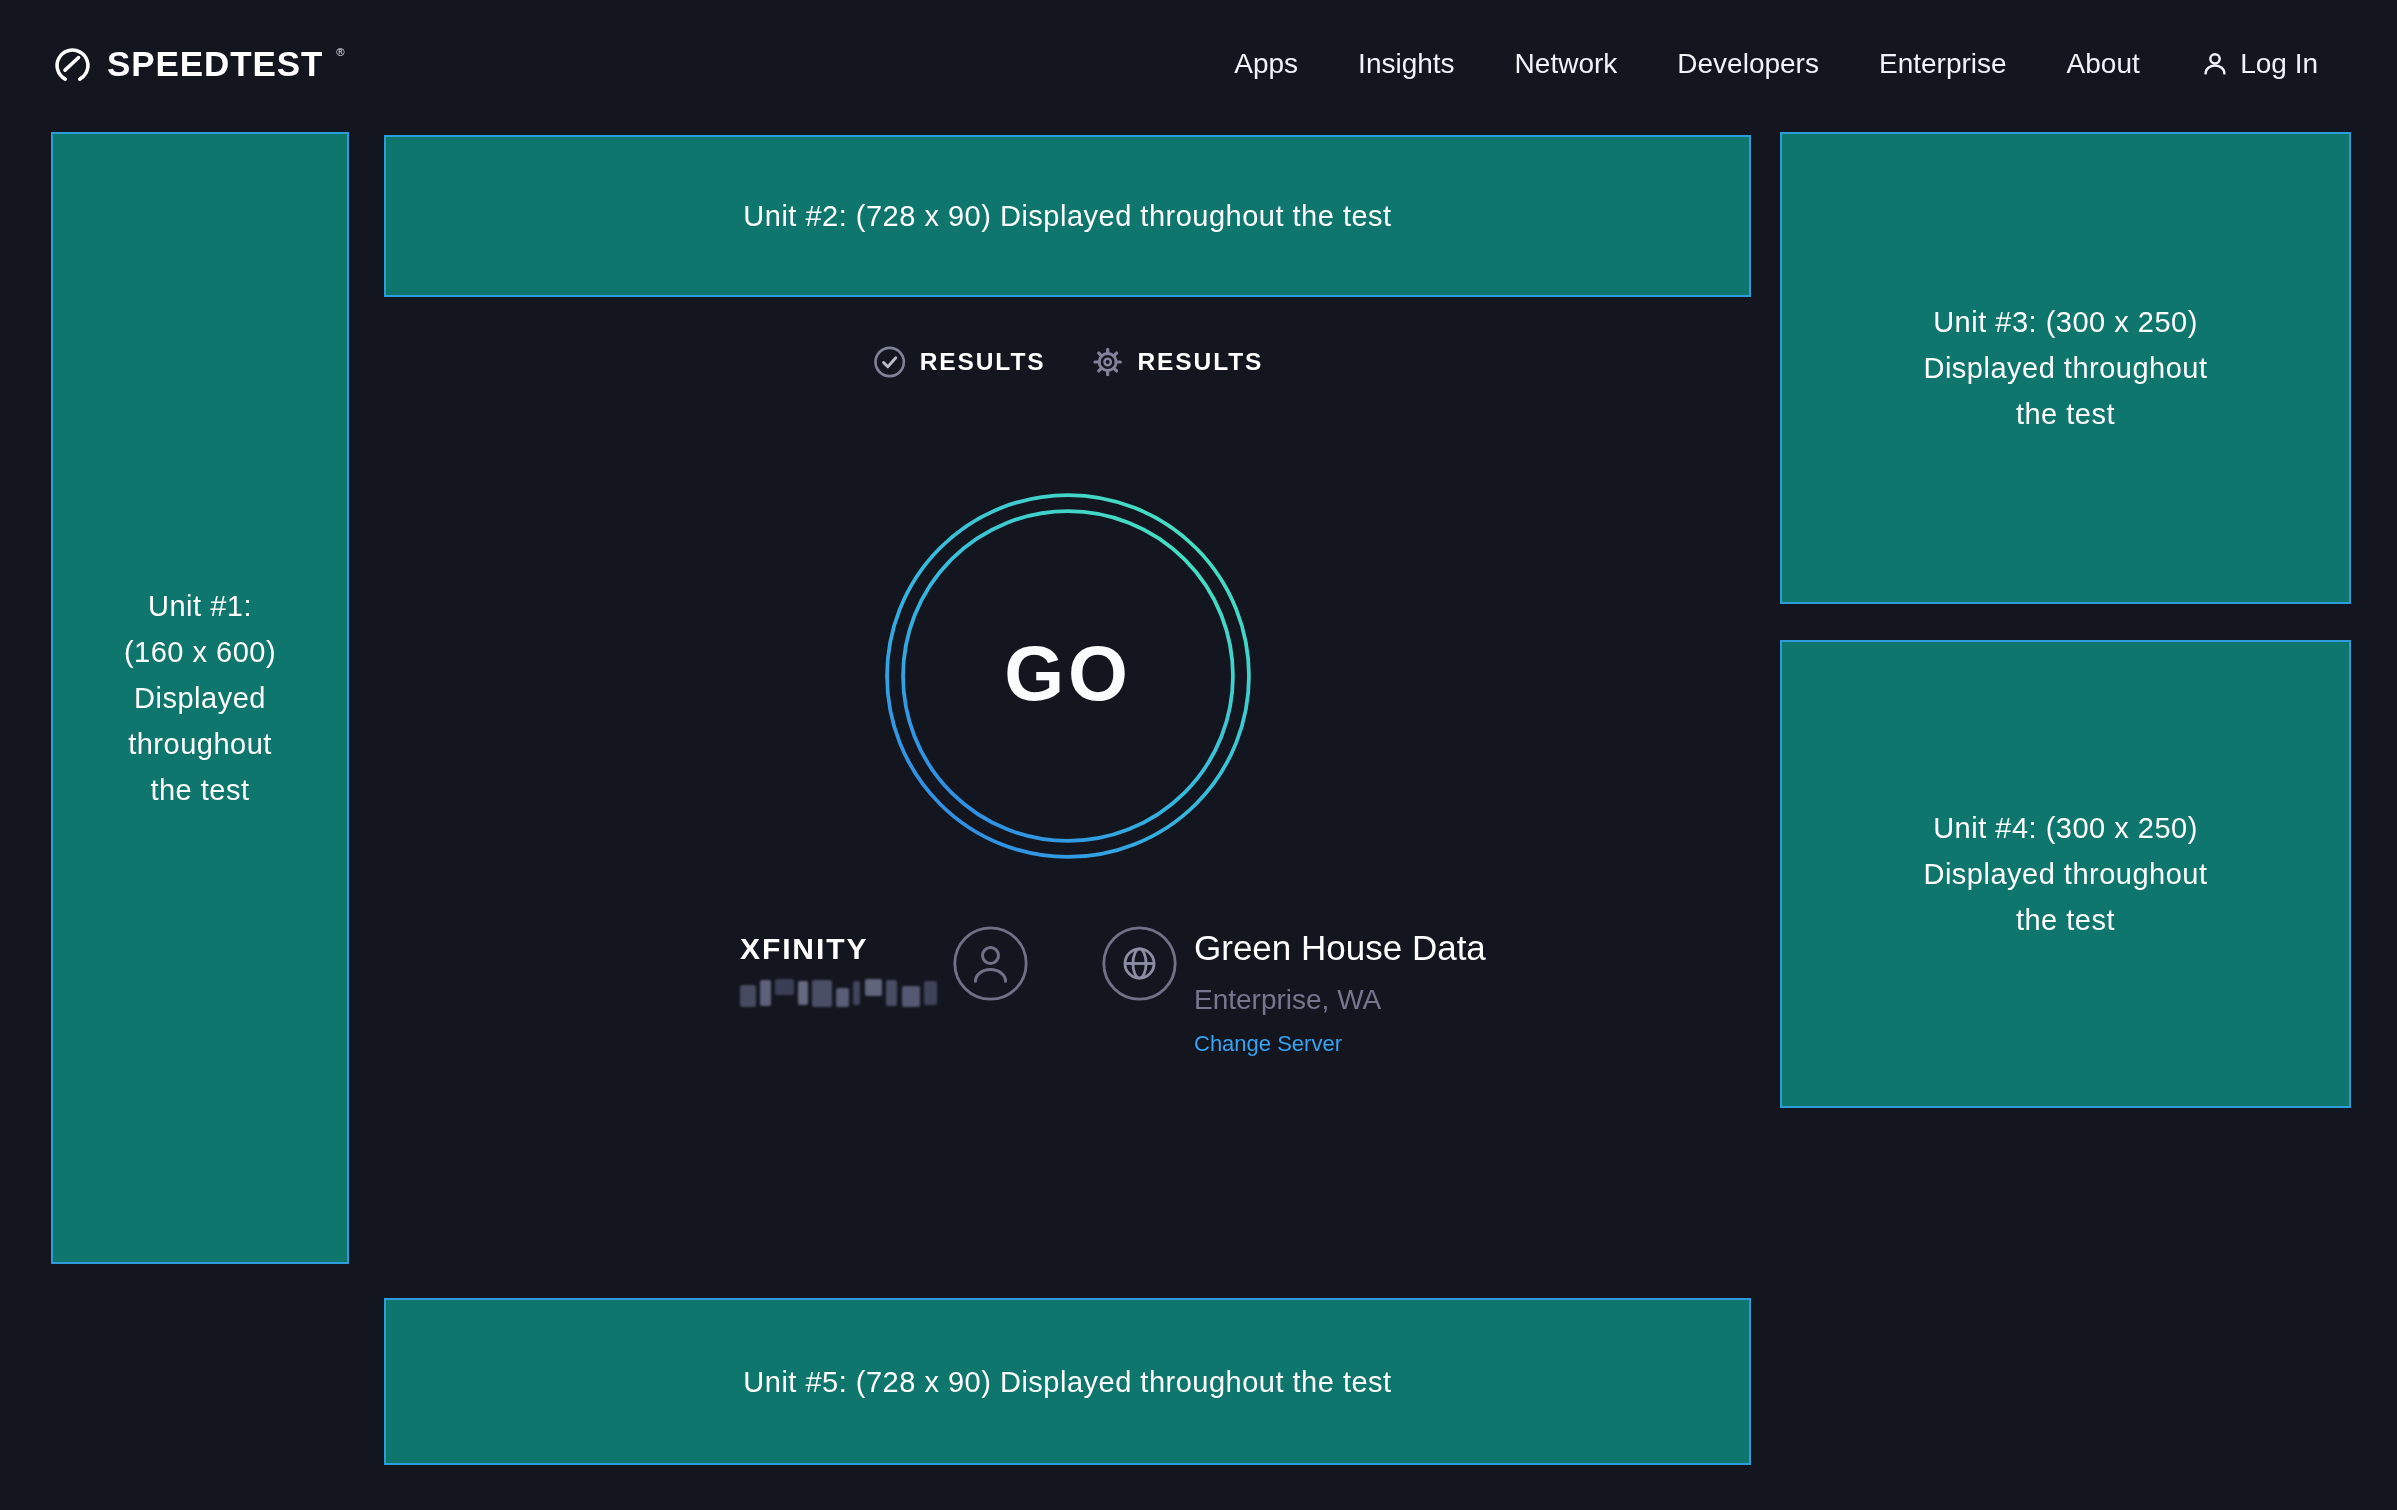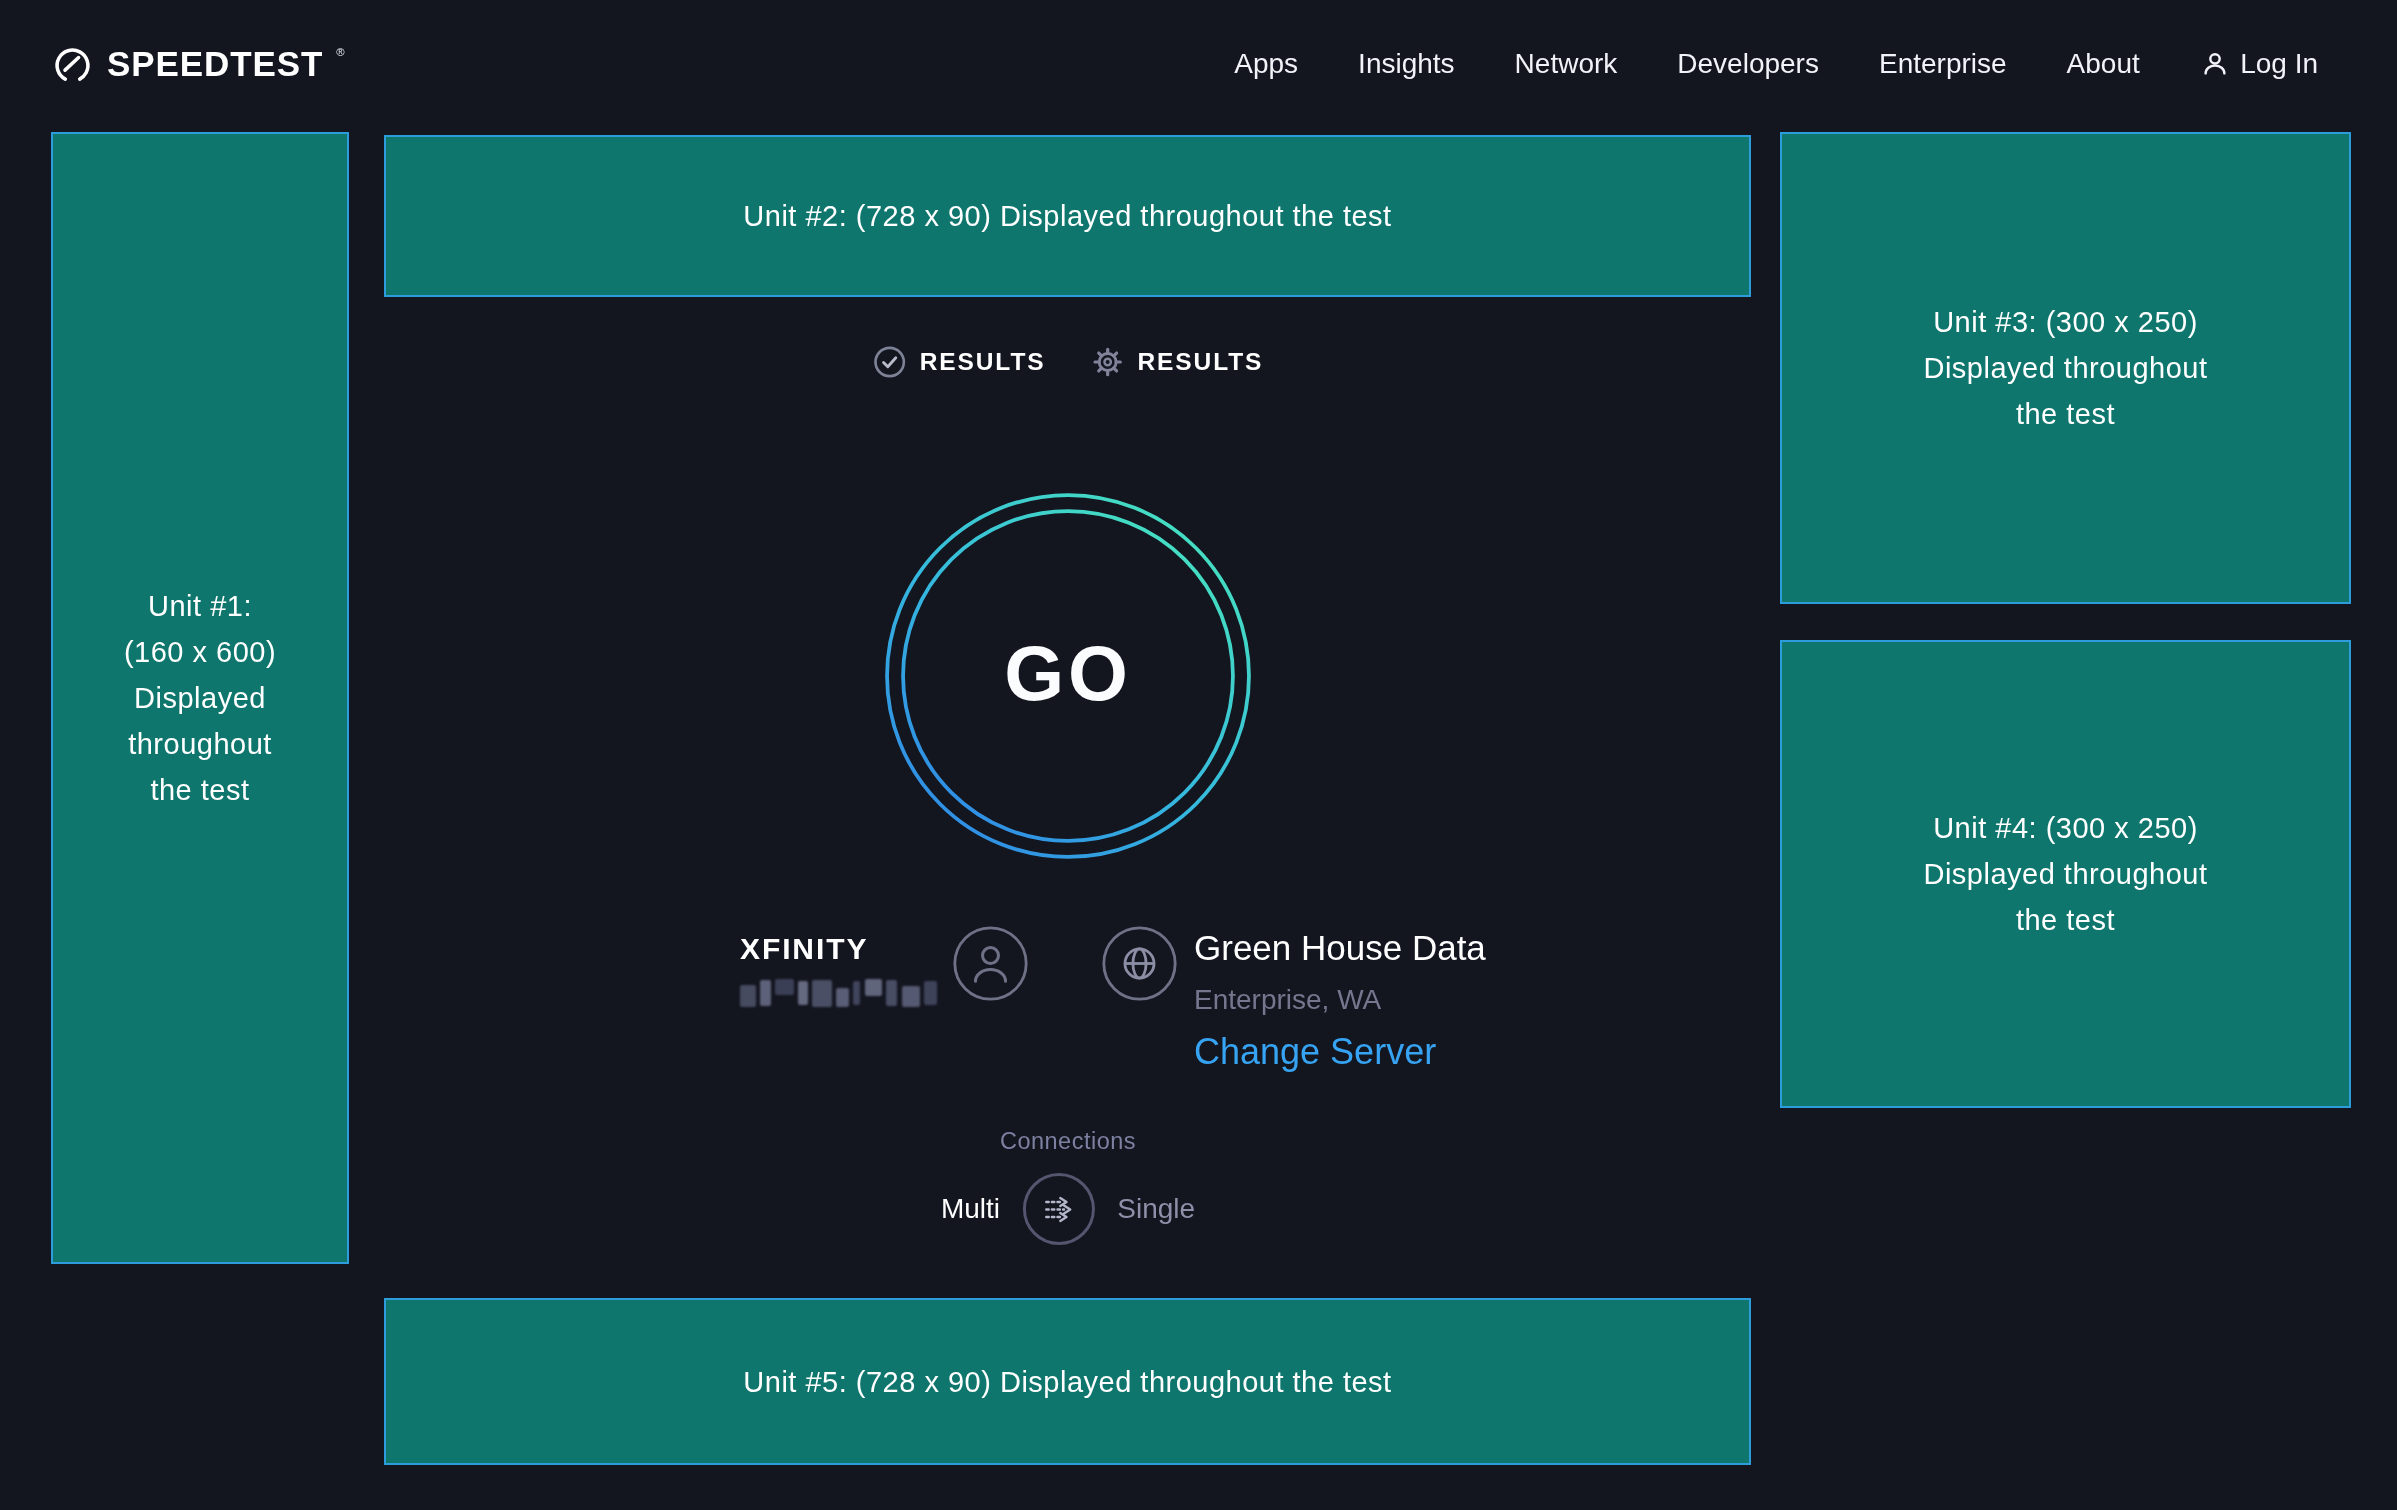--- a/index.html
+++ b/index.html
@@ -64,21 +64,21 @@
   .censored i:nth-child(10){width:18px; height:21px; background:#595d76; align-self:flex-end; }
   .censored i:nth-child(11){width:13px; height:23.5px; background:#42465e; }
 
   .round-icon{ position:absolute; width:77px; height:77px; }
   #icon-user-circle{ left:952px; top:925px; }
   #icon-globe-circle{ left:1101px; top:925px; }
 
   .server{ position:absolute; left:1194px; top:928px; }
   .server-name{ font-size:35px; font-weight:500; color:#fff; }
   .server-loc{ font-size:28px; color:#74778e; margin-top:16px; }
-  .server-change{ font-size:36px; color:#36a3f3; margin-top:15px; display:inline-block; cursor:pointer; text-decoration:none; }
+  .server-change{ font-size:22px; color:#36a3f3; margin-top:15px; display:inline-block; cursor:pointer; text-decoration:none; }
 
   
   .conn{ position:absolute; left:1068px; top:1128px; transform:translateX(-50%); text-align:center; }
   .conn-label{ font-size:23.5px; color:#7d80a0; letter-spacing:0.5px; }
   .conn-row{ margin-top:18px; display:flex; align-items:center; justify-content:center; gap:22.6px; }
   .conn-opt{ font-size:28px; cursor:pointer; }
   .conn-opt.active{ color:#ffffff; }
   .conn-opt.inactive{ color:#8d90a8; }
   .toggle{ width:72px; height:72px; border:3.3px solid #53566e; border-radius:50%;
            display:flex; align-items:center; justify-content:center; cursor:pointer; }
@@ -222,34 +222,15 @@
     <ellipse cx="41" cy="41" rx="7" ry="15.5" fill="none" stroke="#8b8ea4" stroke-width="3"></ellipse>
     <line x1="25.5" y1="41" x2="56.5" y2="41" stroke="#8b8ea4" stroke-width="3"></line>
   </svg>
 
   <div class="server">
     <div class="server-name">Green House Data</div>
     <div class="server-loc">Enterprise, WA</div>
     <a class="server-change">Change Server</a>
   </div>
 
-  <div class="conn">
-    <div class="conn-label">Connections</div>
-    <div class="conn-row">
-      <span class="conn-opt active">Multi</span>
-      <span class="toggle">
-        <svg width="43" height="43" viewBox="0 0 46 46">
-          <g stroke="#b3b7ca" stroke-width="2.6" fill="none" stroke-linecap="round">
-            <line x1="10" y1="15" x2="25" y2="15" stroke-dasharray="2.6 3.4"></line>
-            <path d="M25 10.8 L31.6 15 L25 19.2" stroke-linejoin="round"></path>
-            <line x1="10" y1="23" x2="29" y2="23" stroke-dasharray="2.6 3.4"></line>
-            <path d="M29 18.8 L35.6 23 L29 27.2" stroke-linejoin="round"></path>
-            <line x1="10" y1="31" x2="25" y2="31" stroke-dasharray="2.6 3.4"></line>
-            <path d="M25 26.8 L31.6 31 L25 35.2" stroke-linejoin="round"></path>
-          </g>
-        </svg>
-      </span>
-      <span class="conn-opt inactive">Single</span>
-    </div>
-  </div>
 
 </div>
 
 
 </body></html>

